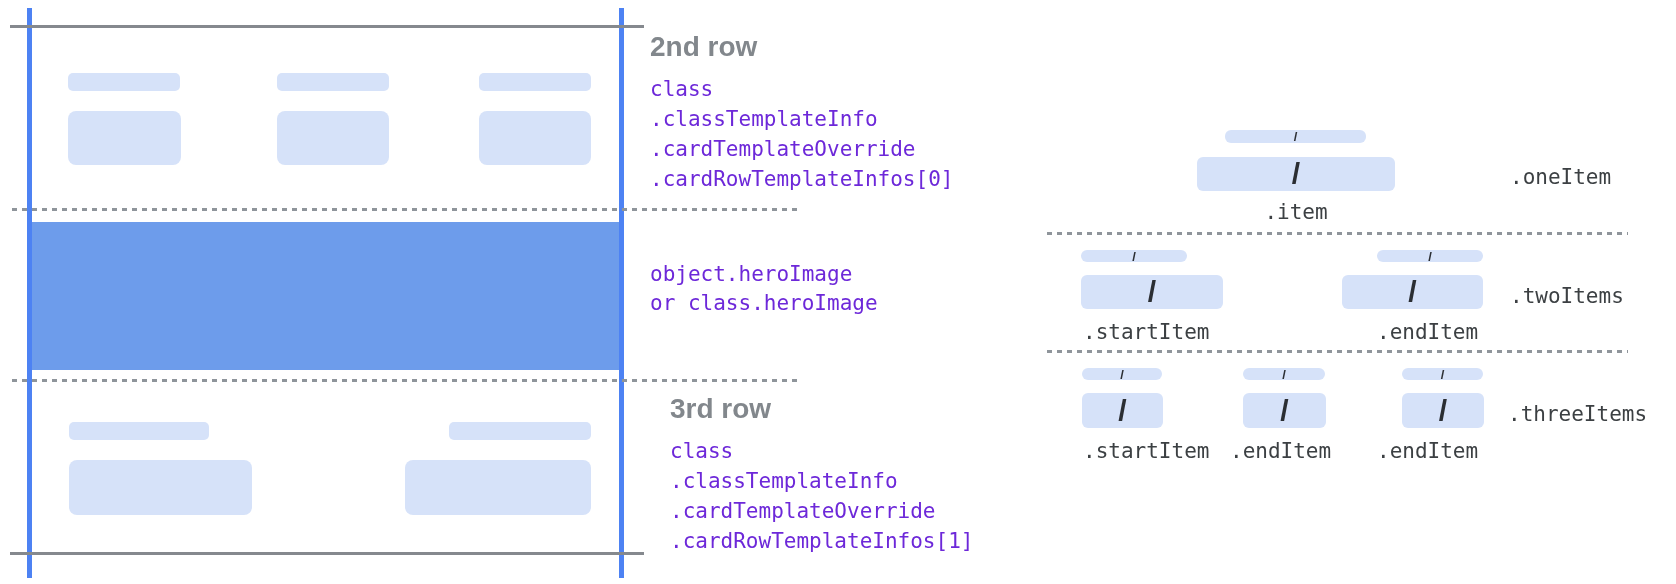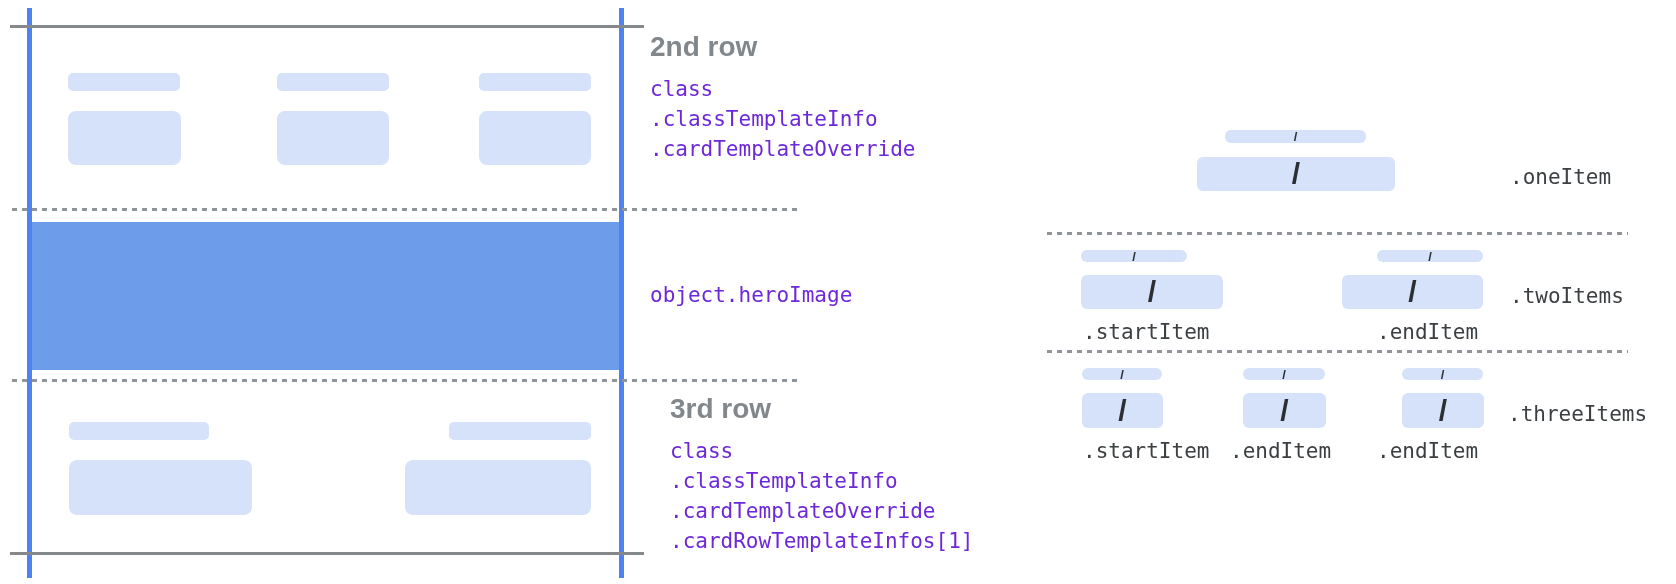--- a/index.html
+++ b/index.html
@@ -62,40 +62,43 @@
   <div class="ph small" style="left:69px;top:422px;width:140px;"></div>
   <div class="ph big" style="left:69px;top:460px;width:183px;height:55px;"></div>
   <div class="ph small" style="left:449px;top:422px;width:142px;"></div>
   <div class="ph big" style="left:405px;top:460px;width:186px;height:55px;"></div>
 
   <div class="annot" style="top:30px;">
     <h2>2nd row</h2>
     <div class="codeline">class</div>
     <div class="codeline">.classTemplateInfo</div>
     <div class="codeline">.cardTemplateOverride</div>
+    <div class="codeline">.cardRowTemplateInfos[0]</div>
   </div>
 
-  <div class="annot" style="top:281px;">
+  <div class="annot" style="top:260px;">
     <div class="codeline" style="line-height:29px;">object.heroImage</div>
+    <div class="codeline" style="line-height:29px;">or class.heroImage</div>
   </div>
 
   <div class="annot" style="top:392px;margin-left:20px;">
     <h2>3rd row</h2>
     <div class="codeline">class</div>
     <div class="codeline">.classTemplateInfo</div>
     <div class="codeline">.cardTemplateOverride</div>
     <div class="codeline">.cardRowTemplateInfos[1]</div>
   </div>
 
   <div class="ibar s" style="left:1225px;top:130px;width:141px;">
     <span class="slash">/</span>
   </div>
   <div class="ibar b" style="left:1197px;top:157px;width:198px;">
     <span class="slash">/</span>
   </div>
+  <div class="ilabel" style="left:1197px;top:200px;width:198px;text-align:center;">.item</div>
   <div class="ilabel" style="left:1510px;top:165px;">.oneItem</div>
 
   <div class="dashline" style="left:1047px;top:232px;width:581px;"></div>
 
   <div class="ibar s" style="left:1081px;top:250px;width:106px;height:12px;">
     <span class="slash">/</span>
   </div>
   <div class="ibar b" style="left:1081px;top:275px;width:142px;">
     <span class="slash">/</span>
   </div>

